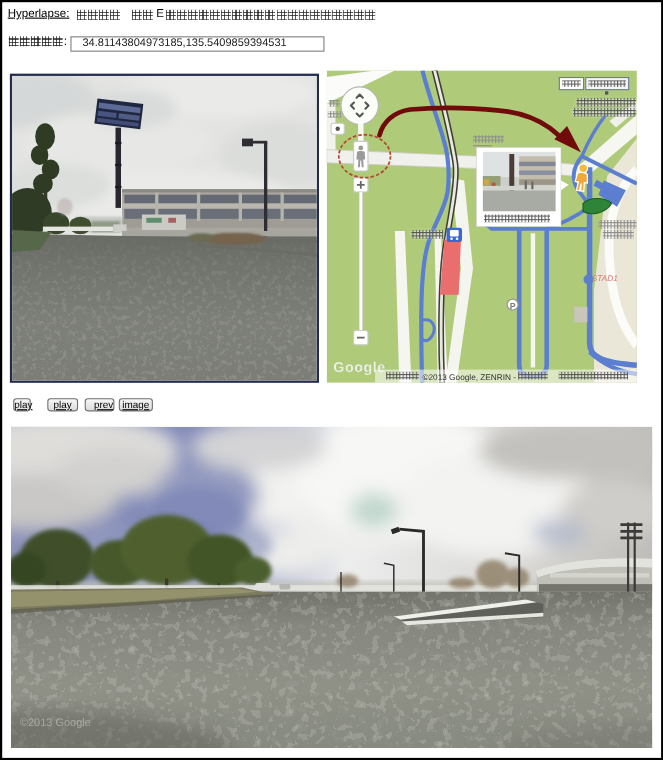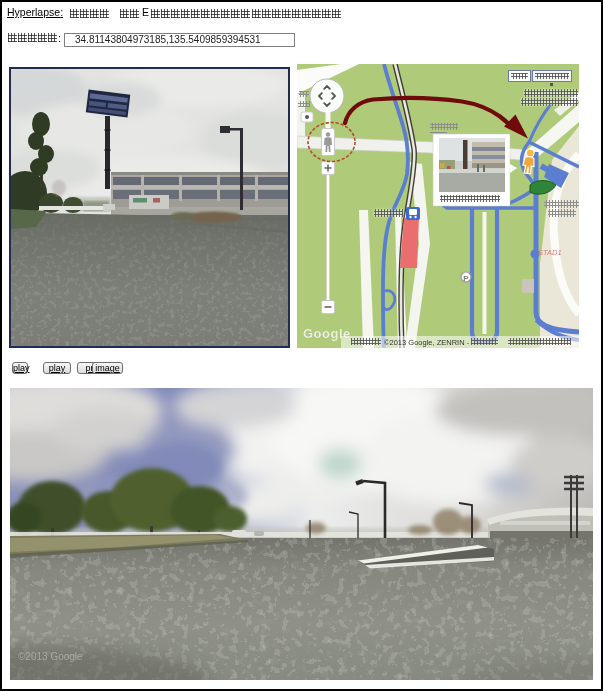--- a/index.html
+++ b/index.html
@@ -307,21 +307,21 @@
 <rect x="211" y="274" width="63" height="7" fill="url(#kanj)"></rect>
 </svg>
 </div>
 
 <div style="display:inline-block;position:absolute;top:362px;height:12px;border:1px solid #6e6e6e;border-radius:3px;background:linear-gradient(#f6f6f6,#dcdcdc);font-size:9px;line-height:10px;text-align:center;text-decoration:underline;color:#000;font-family:Liberation Sans, sans-serif;left:12px;width:16px;">play</div>
 
 <div style="display:inline-block;position:absolute;top:362px;height:12px;border:1px solid #6e6e6e;border-radius:3px;background:linear-gradient(#f6f6f6,#dcdcdc);font-size:9px;line-height:10px;text-align:center;text-decoration:underline;color:#000;font-family:Liberation Sans,sans-serif;left:43px;width:28px;">play</div>
 
 <div style="display:inline-block;position:absolute;top:362px;height:12px;border:1px solid #6e6e6e;border-radius:3px;background:linear-gradient(#f6f6f6,#dcdcdc);font-size:9px;line-height:10px;text-align:right;text-decoration:underline;color:#000;font-family:Liberation Sans,sans-serif;left:77px;width:27px;">prev</div>
 
-<div style="display:inline-block;position:absolute;top:362px;height:12px;border:1px solid #6e6e6e;border-radius:3px;background:linear-gradient(#f6f6f6,#dcdcdc);font-size:9px;line-height:10px;text-align:center;text-decoration:underline;color:#000;font-family:Liberation Sans,sans-serif;left:92px;width:31px;">image</div>
+<div style="display:inline-block;position:absolute;top:362px;height:12px;border:1px solid #6e6e6e;border-radius:3px;background:linear-gradient(#f6f6f6,#dcdcdc);font-size:9px;line-height:10px;text-align:center;text-decoration:underline;color:#000;font-family:Liberation Sans,sans-serif;left:108px;width:31px;">image</div>
 
 <div class="abs" style="left:10px;top:388px;width:583px;height:292px;text-align:center;">
 <svg width="583" height="292" viewBox="0 0 583 292">
 <defs>
 <filter id="pblur2">
           <feGaussianBlur stdDeviation="2"></feGaussianBlur>
         </filter>
 <filter id="pblur5">
           <feGaussianBlur stdDeviation="5"></feGaussianBlur>
         </filter>

